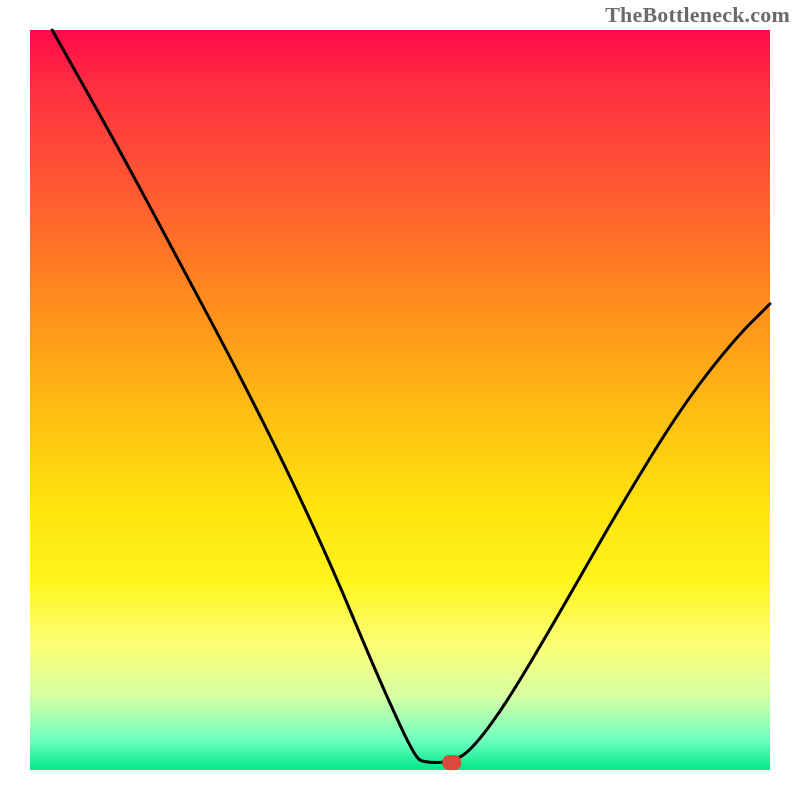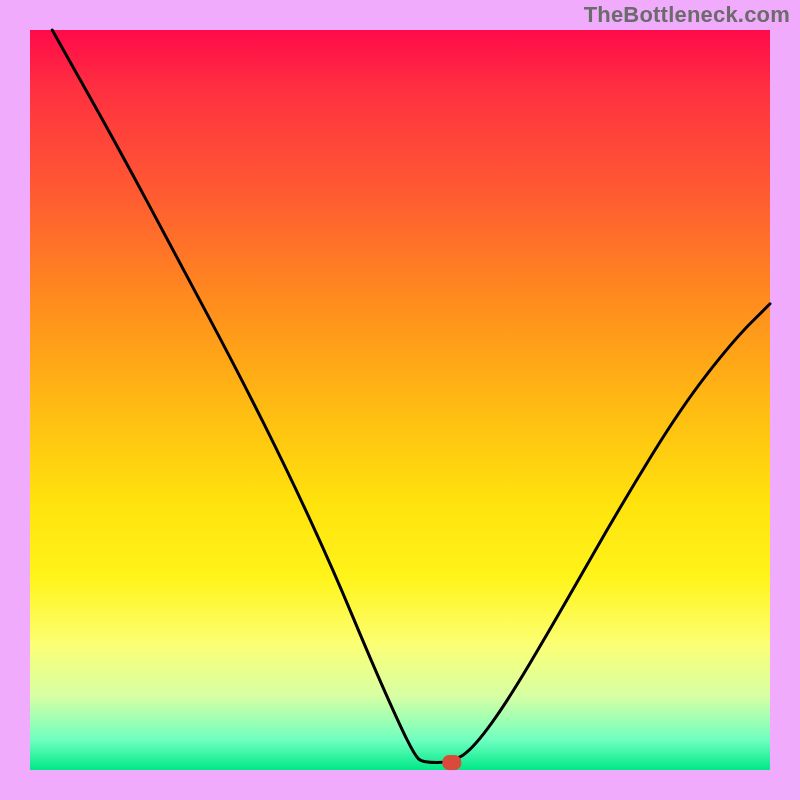--- a/index.html
+++ b/index.html
@@ -8,21 +8,22 @@
     width: 800px;
     height: 800px;
     background: #000;
     font-family: Arial, Helvetica, sans-serif;
     overflow: hidden;
   }
   .frame {
     position: relative;
     width: 800px;
     height: 800px;
-    background: #f0abfc;
+    background: #ffffff;
+    font-family: Liberation Serif, serif;
   }
   .watermark {
     position: absolute;
     top: 2px;
     right: 10px;
     font-size: 22px;
     font-weight: 600;
     color: #6b6b6b;
     letter-spacing: 0.2px;
     z-index: 5;

